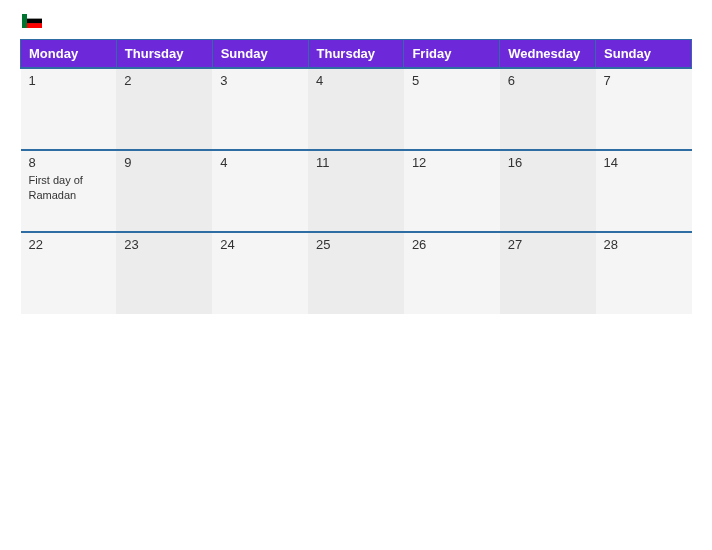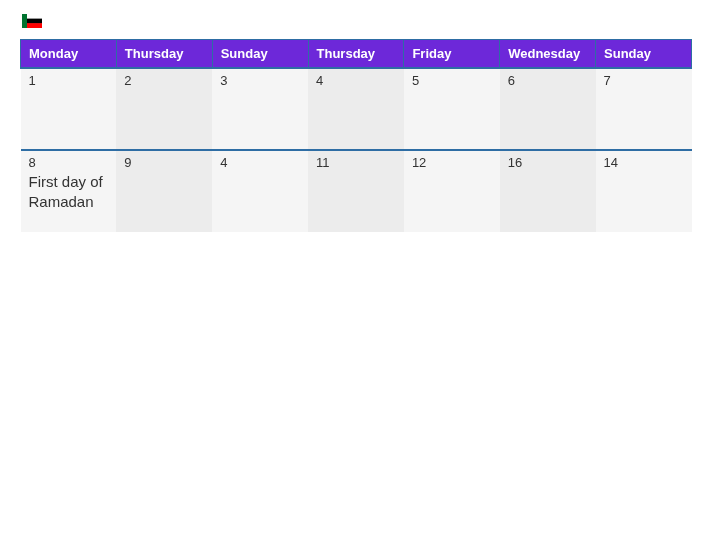--- a/index.html
+++ b/index.html
@@ -90,21 +90,21 @@
     .calendar tbody tr td:nth-child(even) {
       background: #ececec;
     }
     .day-number {
       font-size: 13px;
       color: #333;
       display: block;
       margin-bottom: 2px;
     }
     .event-text {
-      font-size: 15px;
+      font-size: 11px;
       color: #333;
       line-height: 1.3;
     }
   </style>
 </head>
 <body>
 
 <div class="page">
   <div class="header">
 
@@ -184,15 +184,38 @@
           <td>
             <span class="day-number">12</span>
           </td>
           <td>
             <span class="day-number">16</span>
           </td>
           <td>
             <span class="day-number">14</span>
           </td>
         </tr>
+        <tr>
+          <td>
+            <span class="day-number">22</span>
+          </td>
+          <td>
+            <span class="day-number">23</span>
+          </td>
+          <td>
+            <span class="day-number">24</span>
+          </td>
+          <td>
+            <span class="day-number">25</span>
+          </td>
+          <td>
+            <span class="day-number">26</span>
+          </td>
+          <td>
+            <span class="day-number">27</span>
+          </td>
+          <td>
+            <span class="day-number">28</span>
+          </td>
+        </tr>
       </tbody>
   </table>
 </div>
 
 </body></html>

